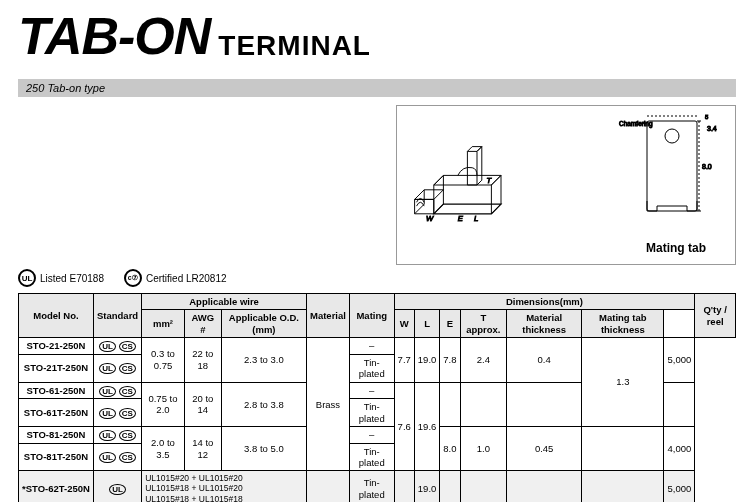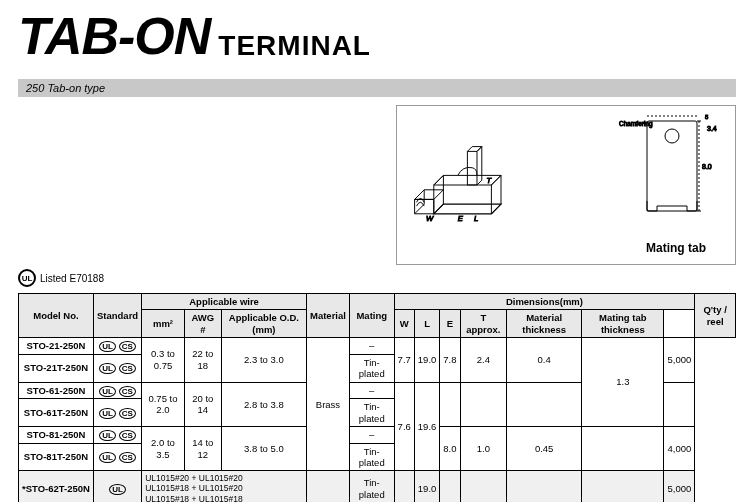--- a/index.html
+++ b/index.html
@@ -229,20 +229,24 @@
         </svg>
         <div class="mating-tab-label">Mating tab</div>
       </div>
     </div>
   </div>
 
   <div class="cert-row">
     <div class="cert-item">
       <span class="ul-badge">UL</span>
       <span>Listed E70188</span>
+    </div>
+    <div class="cert-item">
+      <span class="c-ul-badge" style="font-size:7px;">c⑦</span>
+      <span>Certified LR20812</span>
     </div>
   </div>
 
   <table class="main-table">
     <thead>
       <tr class="header-group">
         <th rowspan="2">Model No.</th>
         <th rowspan="2">Standard</th>
         <th colspan="3">Applicable wire</th>
         <th rowspan="2">Material</th>

